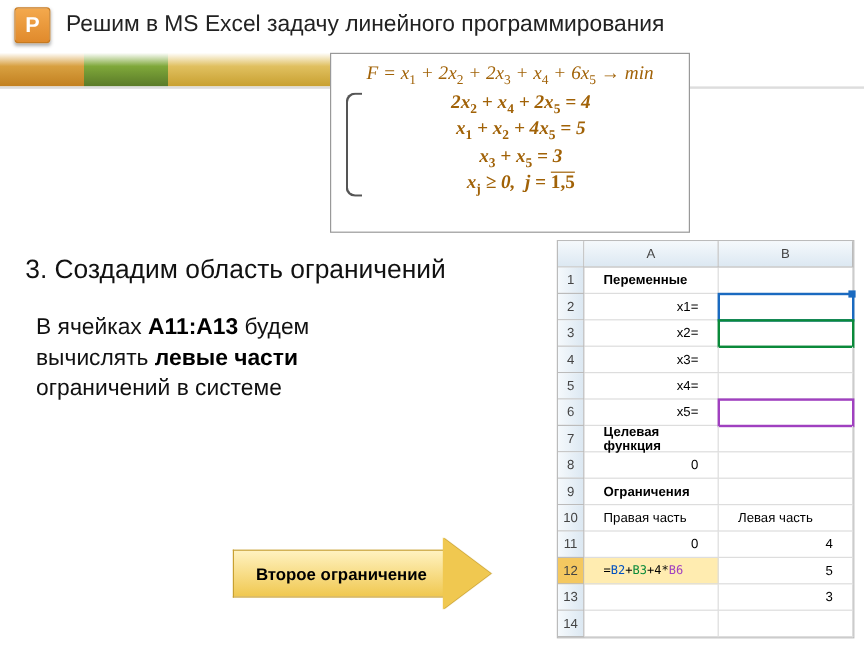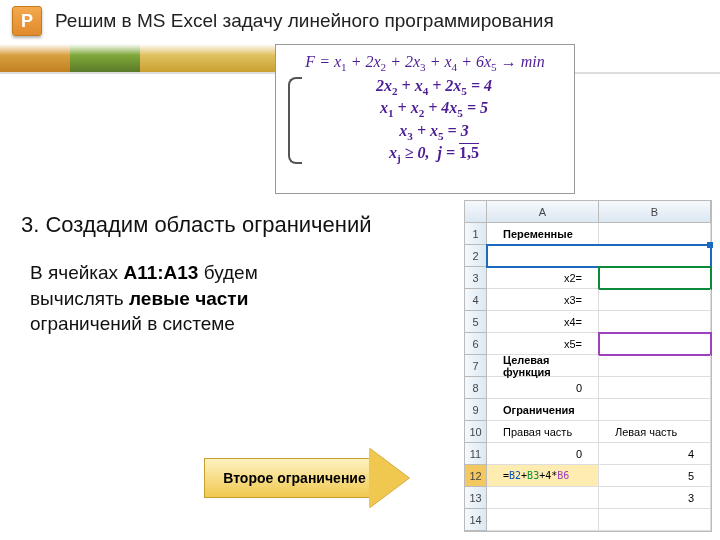--- a/index.html
+++ b/index.html
@@ -8,35 +8,35 @@
 .logo-badge { position: absolute; top: 6px; left: 12px; width: 30px; height: 30px; background: linear-gradient(#f4a94d,#e08a2c); border: 1px solid #c67a20; border-radius: 3px; display: flex; align-items: center; justify-content: center; color: #fff; font-weight: bold; font-size: 18px; box-shadow: 0 2px 3px rgba(0,0,0,0.3); }
 
 .title { position: absolute; top: 10px; left: 55px; font-size: 19px; color: #222; }
 
 .band { position: absolute; top: 44px; left: 0; width: 280px; height: 28px; display: flex; }
 .band-seg1 { width: 70px; background: linear-gradient(#fff,#d8a040 40%,#c28020); }
 .band-seg2 { width: 70px; background: linear-gradient(#fff,#7fa83a 40%,#5a7a28); }
 .band-seg3 { width: 140px; background: linear-gradient(#fff,#e0c060 40%,#c8a030); }
 .band-line { position: absolute; top: 72px; left: 0; width: 720px; height: 2px; background: #ddd; }
 
-.math-box { position: absolute; top: 44px; left: 275px; width: 300px; height: 150px; border: 1px solid #999; background: #fff; padding: 6px 10px; font-family: 'Cambria Math','Times New Roman',serif; font-style: italic; font-size: 16px; color: #4c1d95; }
+.math-box { position: absolute; top: 44px; left: 275px; width: 300px; height: 150px; border: 1px solid #999; background: #fff; padding: 6px 10px; font-family: 'Cambria Math','Times New Roman',serif; font-style: italic; font-size: 16px; color: #a16207; }
 .math-line { text-align: center; margin: 2px 0; }
 .brace-group { position: relative; padding-left: 18px; margin-top: 4px; font-weight: bold; }
 .brace { position: absolute; left: 2px; top: 0; bottom: 0; width: 14px; border-left: 2px solid #555; border-top: 2px solid #555; border-bottom: 2px solid #555; border-radius: 8px 0 0 8px; }
 sub { font-size: 0.7em; font-style: normal; }
 .overline { text-decoration: overline; font-style: normal; }
 
 .section-title { position: absolute; top: 212px; left: 21px; font-size: 22px; color: #111; }
 
 .body-text { position: absolute; top: 260px; left: 30px; width: 330px; font-size: 19px; line-height: 1.35; color: #111; }
 .red { color: #000000; }
 .bold { font-weight: bold; }
 
 .arrow-wrap { position: absolute; top: 448px; left: 190px; width: 240px; height: 60px; }
-.arrow-body { position: absolute; left: 14px; top: 10px; width: 180px; height: 40px; background: linear-gradient(#fff2c0,#f0c850); border: 1px solid #c8a030; border-right: none; display: flex; align-items: center; justify-content: center; font-size: 14px; font-weight: bold; }
+.arrow-body { position: absolute; left: 4px; top: 10px; width: 180px; height: 40px; background: linear-gradient(#fff2c0,#f0c850); border: 1px solid #c8a030; border-right: none; display: flex; align-items: center; justify-content: center; font-size: 14px; font-weight: bold; }
 .arrow-head { position: absolute; left: 179px; top: 0; width: 0; height: 0; border-top: 30px solid transparent; border-bottom: 30px solid transparent; border-left: 40px solid #f0c850; filter: drop-shadow(1px 0 0 #c8a030); }
 
 .excel { position: absolute; top: 200px; right: 8px; width: 248px; border: 1px solid #bbb; font-size: 11px; background: #fff; }
 .ex-row { display: flex; height: 22px; }
 .ex-hdr { background: linear-gradient(#f5f9fc,#dce8f2); border-right: 1px solid #bbb; border-bottom: 1px solid #bbb; display: flex; align-items: center; justify-content: center; color: #444; }
 .ex-corner { width: 22px; }
 .ex-ch { flex: 1; }
 .ex-rh { width: 22px; height: 100%; background: linear-gradient(90deg,#f5f9fc,#dce8f2); border-right: 1px solid #bbb; border-bottom: 1px solid #bbb; display: flex; align-items: center; justify-content: center; color: #444; }
 .ex-cell { flex: 1; border-right: 1px solid #ddd; border-bottom: 1px solid #ddd; display: flex; align-items: center; padding: 0 16px; position: relative; }
 .ex-cell.right { justify-content: flex-end; }
@@ -99,20 +99,21 @@
     <div class="ex-hdr ex-ch">A</div>
     <div class="ex-hdr ex-ch">B</div>
   </div>
   <div class="ex-row">
       <div class="ex-rh">1</div>
       <div class="ex-cell bold">Переменные</div>
       <div class="ex-cell"></div>
     </div>
   <div class="ex-row">
       <div class="ex-rh">2</div>
+      <div class="ex-cell right">x1=</div>
       <div class="ex-cell sel-b">
         <div class="handle" style="top:-3px;right:-3px"></div>
       </div>
     </div>
   <div class="ex-row">
       <div class="ex-rh">3</div>
       <div class="ex-cell right">x2=</div>
       <div class="ex-cell sel-g"></div>
     </div>
   <div class="ex-row">

